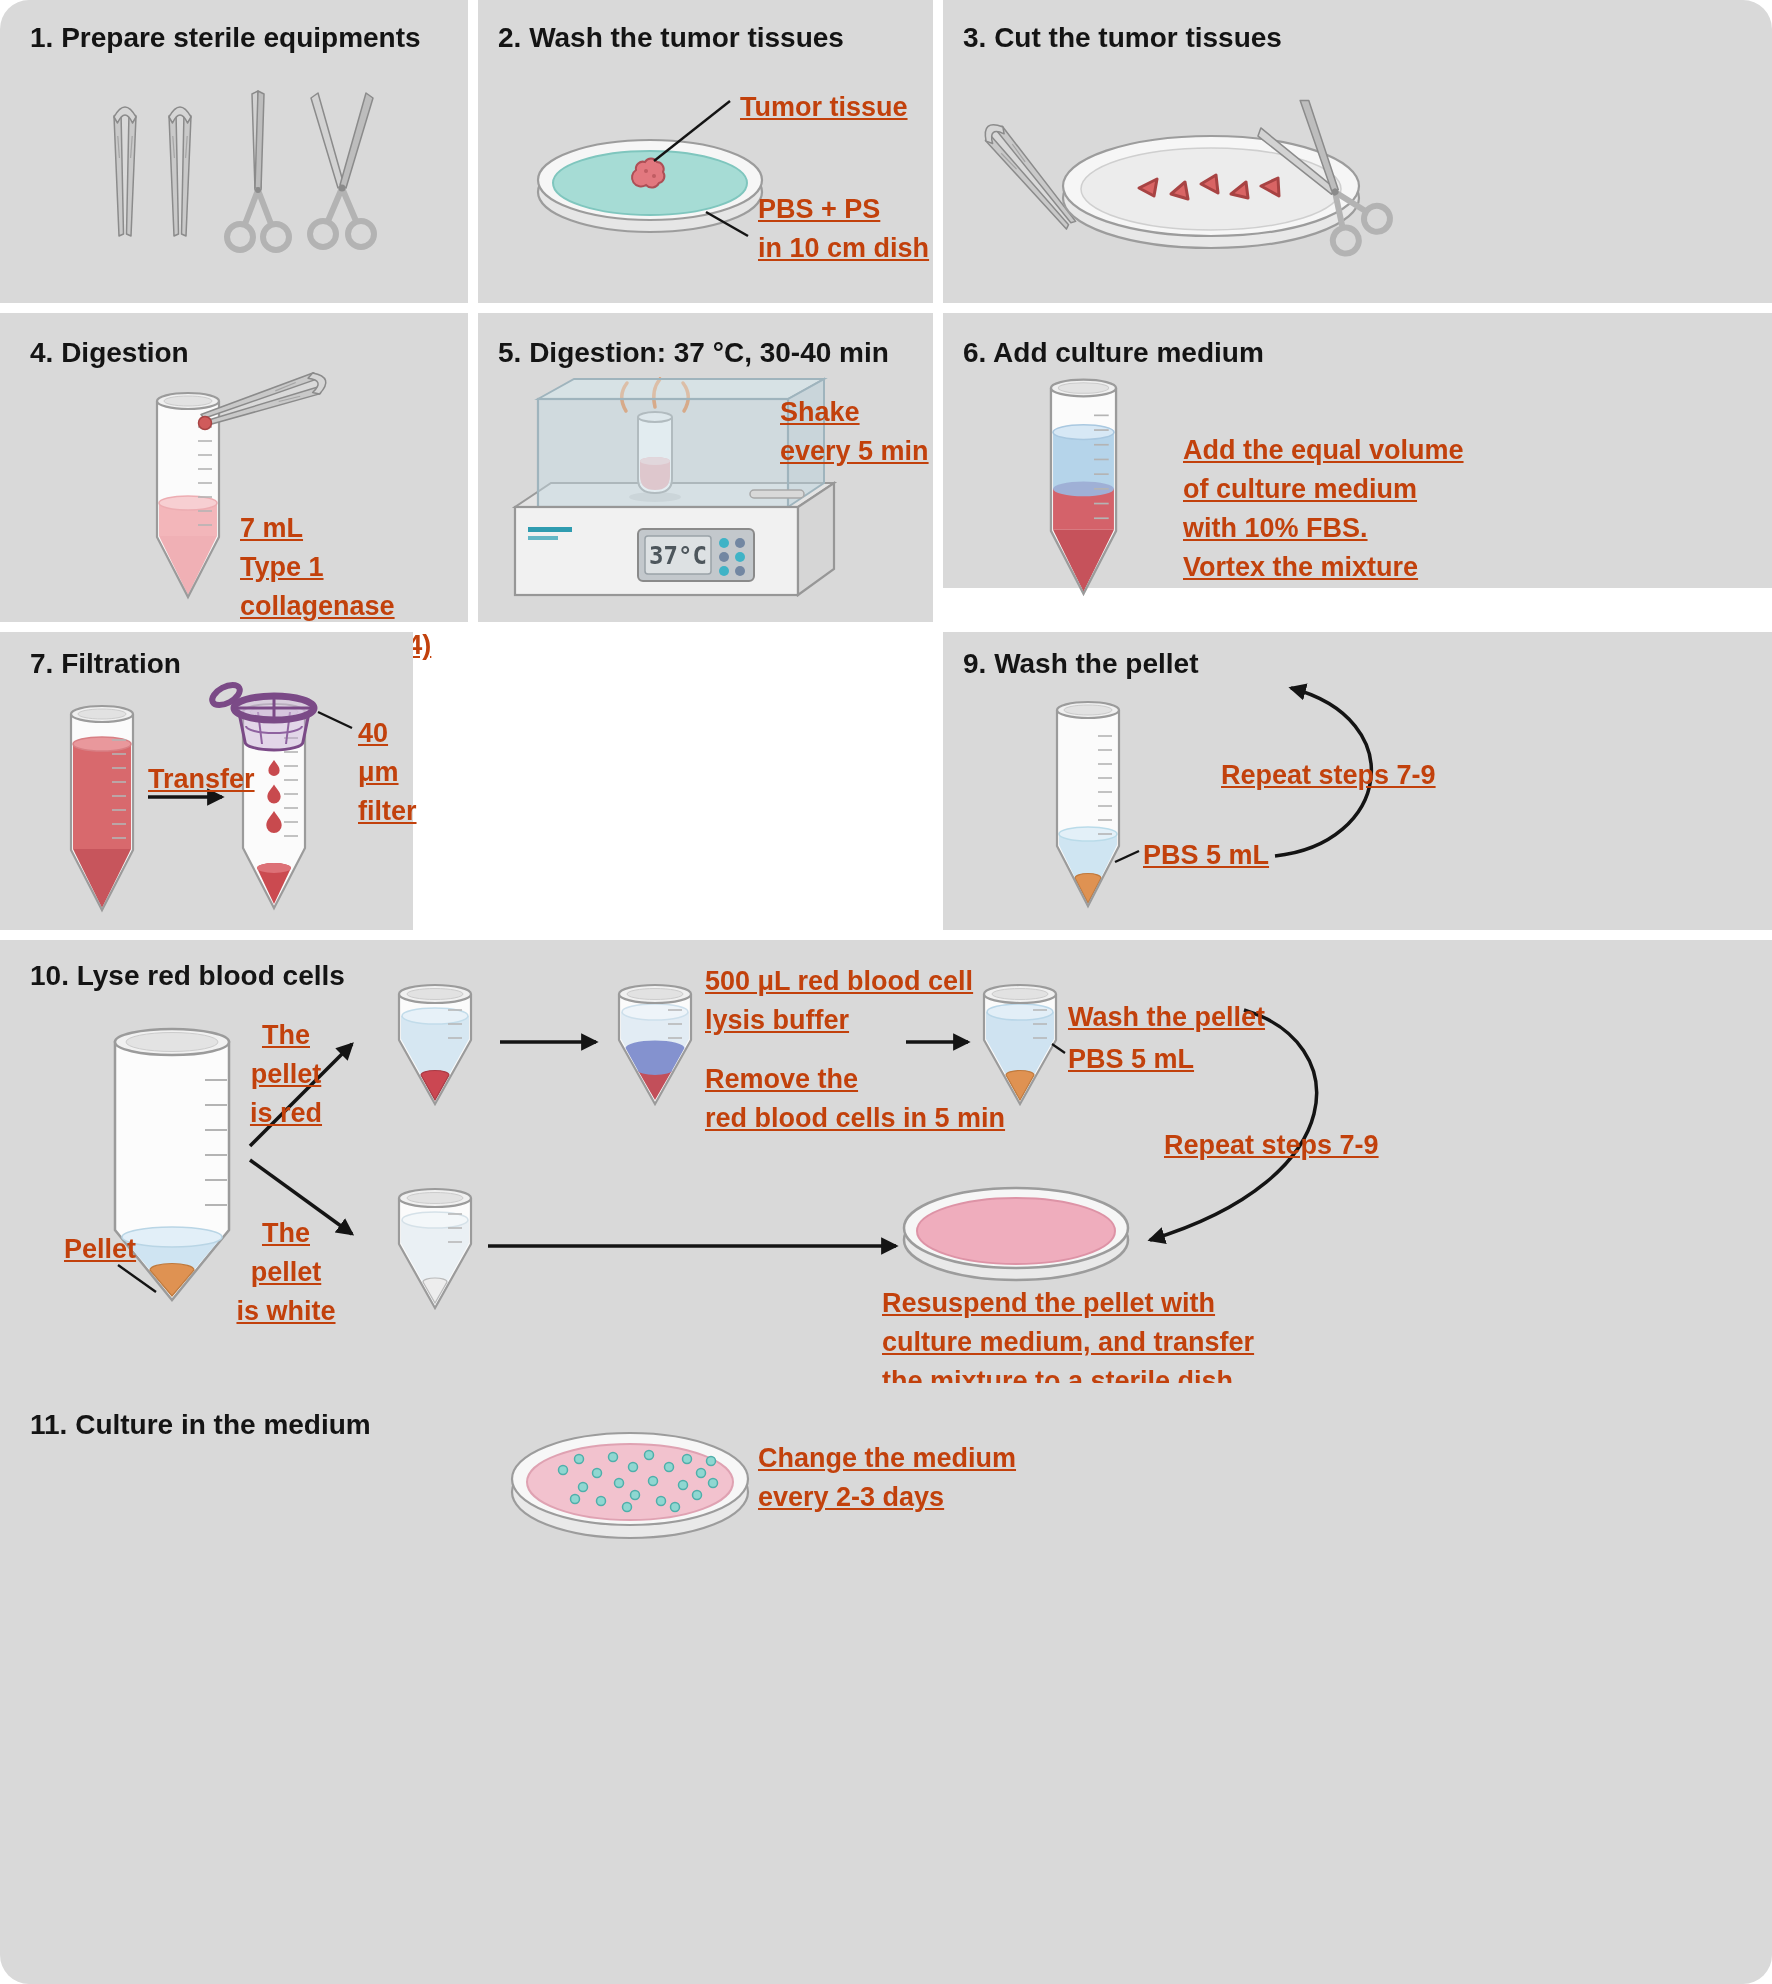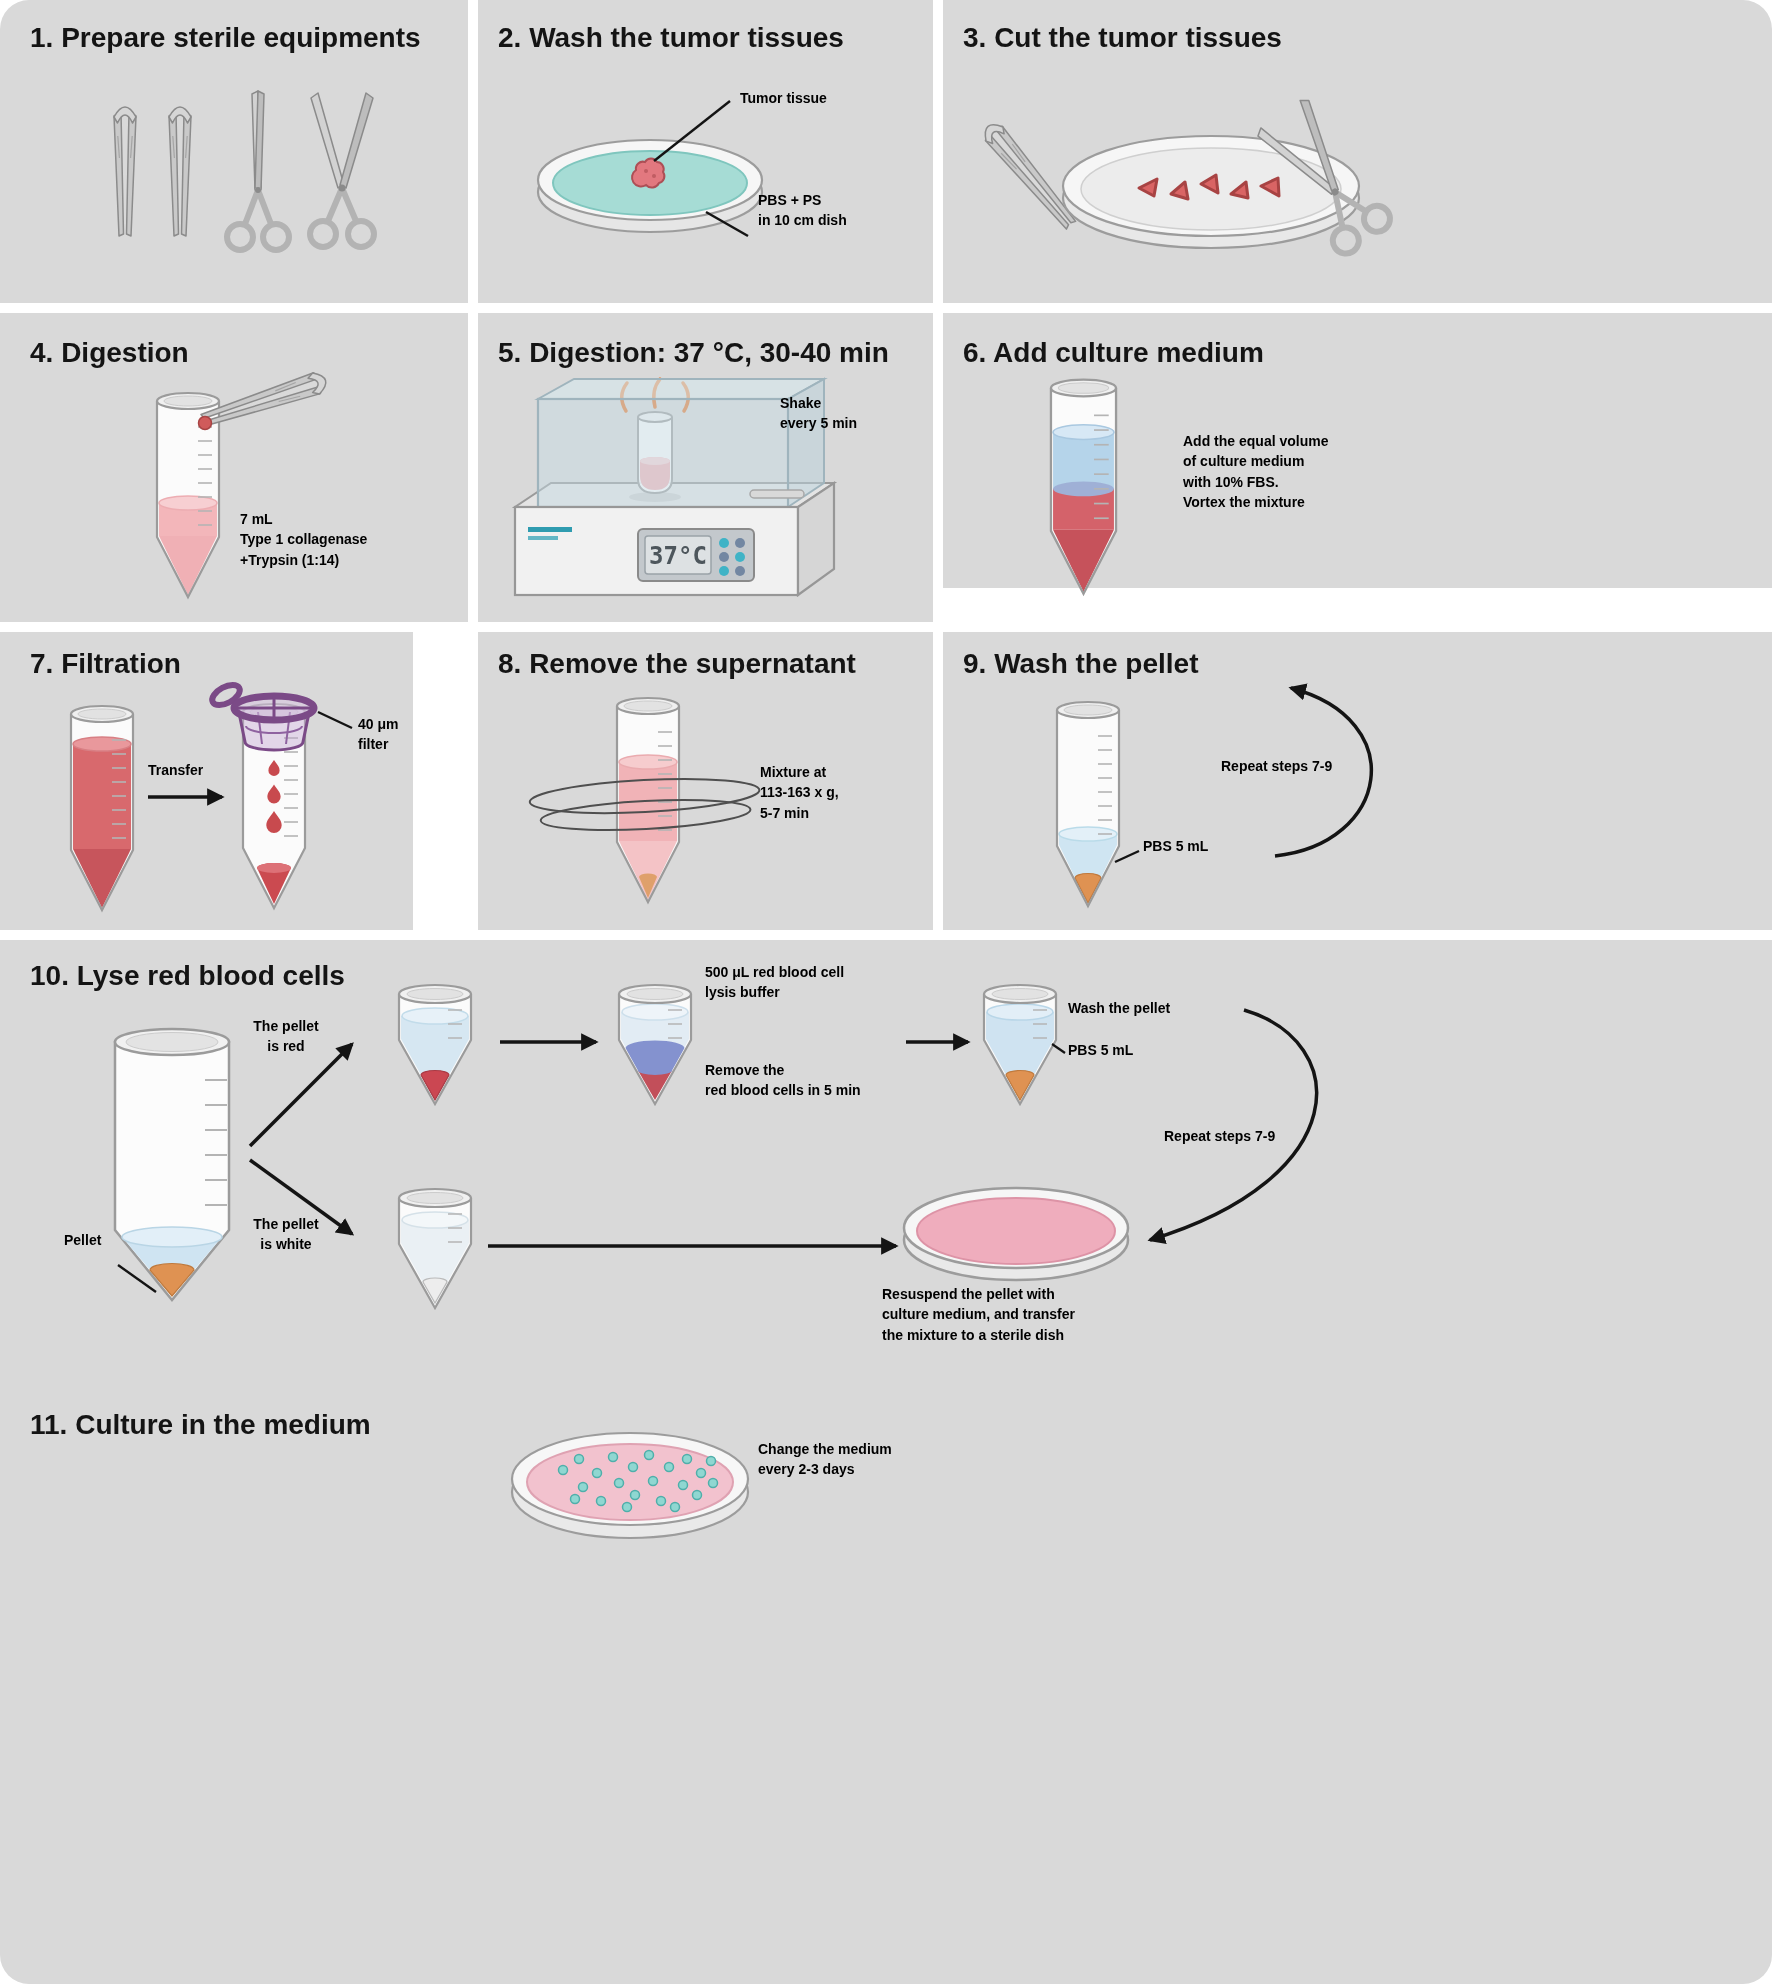--- a/index.html
+++ b/index.html
@@ -1,21 +1,21 @@
 <!DOCTYPE html>
 <html><head>
 <meta charset="utf-8">
 <style>
   * { margin:0; padding:0; box-sizing:border-box; }
   html,body { background:#ffffff; }
   body { font-family:"Liberation Sans", sans-serif; }
   .canvas { position:relative; width:1772px; height:1984px; background:#ffffff; overflow:hidden;border-radius:29px; }
   .panel { position:absolute; background:#d9d9d9; }
   .title { position:absolute; font-size:28px; font-weight:700; color:#141414; white-space:pre; }
-  .lbl { position:absolute; font-size:14px; font-weight:700; color:#000000; white-space:pre-line; line-height:1.45; }
+  .lbl { position:absolute; font-size:27px; font-weight:700; color:#c2410c; white-space:pre-line; line-height:1.45;text-decoration:underline; }
   .ctr { text-align:center; }
   svg.ill { position:absolute; display:block; }
   .disp { font-family:"DejaVu Sans Mono", monospace; font-weight:700; fill:#4d565c; font-size:24px; }
 </style>
 </head>
 <body>
 
 <svg width="0" height="0" style="position:absolute" aria-hidden="true">
   <defs>
     <marker id="arr" viewBox="0 0 10 10" refX="8.5" refY="5" markerWidth="5" markerHeight="5" orient="auto-start-reverse">
@@ -241,40 +241,20 @@
         <line x1="274" y1="64" x2="274" y2="88" stroke="#7b4a87" stroke-width="3"></line>
         <line x1="234" y1="76" x2="314" y2="76" stroke="#7b4a87" stroke-width="3"></line>
       </g>
       <line x1="318" y1="80" x2="352" y2="96" stroke="#141414" stroke-width="2.4"></line>
     </svg>
     <div class="lbl" style="left:148px;top:128px">Transfer</div>
     <div class="lbl" style="left:358px;top:82px">40 μm
 filter</div>
   </section>
 
-  <section class="panel" style="left:478px;top:632px;width:455px;height:298px">
-    <div class="title" style="left:20px;top:16px">8. Remove the supernatant</div>
-    <svg class="ill" style="left:0;top:0" width="455" height="298" viewBox="0 0 455 298">
-      <g transform="translate(120,58)">
-        <use href="#tubBody"></use>
-        <path d="M21,72 L21,151 L79,151 L79,72 Z" fill="#f1b3b7"></path>
-        <path d="M21,151 L50,210 L79,151 Z" fill="#f4c3c6"></path>
-        <ellipse cx="50" cy="72" rx="29" ry="7" fill="#f6ccce" stroke="#eaabaf" stroke-width="1.5"></ellipse>
-        <path d="M41,187 L50,208 L59,187 A9,3.5 0 0 0 41,187 Z" fill="#dfa06b"></path>
-        <use href="#tubOver"></use>
-      </g>
-      <g transform="rotate(-3 167 172)" fill="none" stroke="#4f4f4f" stroke-width="2">
-        <ellipse cx="167" cy="164" rx="115" ry="16"></ellipse>
-        <ellipse cx="167" cy="183" rx="105" ry="14"></ellipse>
-      </g>
-    </svg>
-    <div class="lbl" style="left:282px;top:130px">Mixture at
-113-163 x g,
-5-7 min</div>
-  </section>
 
   <section class="panel" style="left:943px;top:632px;width:829px;height:298px">
     <div class="title" style="left:20px;top:16px">9. Wash the pellet</div>
     <svg class="ill" style="left:0;top:0" width="829" height="298" viewBox="0 0 829 298">
       <g transform="translate(95,62)">
         <use href="#tubBody"></use>
         <path d="M21,140 L21,151 L50,210 L79,151 L79,140 Z" fill="#cfe5f2"></path>
         <ellipse cx="50" cy="140" rx="29" ry="7" fill="#e3f0f8" stroke="#badbe9" stroke-width="1.5"></ellipse>
         <path d="M37,184 L50,209 L63,184 A13,4.5 0 0 0 37,184 Z" fill="#df9252" stroke="#c0793d" stroke-width="1.2"></path>
         <use href="#tubOver"></use>

